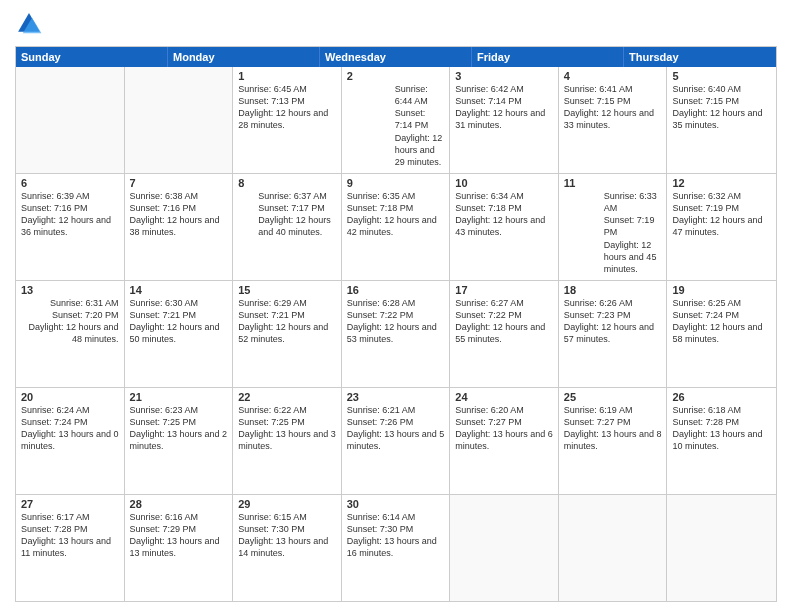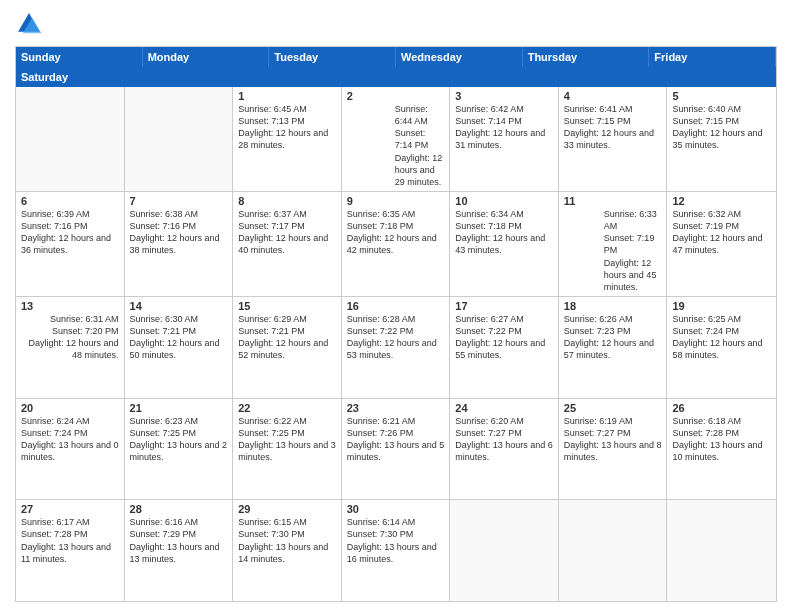--- a/index.html
+++ b/index.html
@@ -53,21 +53,21 @@
       color: #333;
     }
     .calendar {
       flex: 1;
       display: flex;
       flex-direction: column;
       border: 1px solid #ccc;
     }
     .cal-header {
       display: grid;
-      grid-template-columns: repeat(6, 1fr);
+      grid-template-columns: repeat(5, 1fr);
       background: #1565c0;
     }
     .cal-header-cell {
       color: #fff;
       font-size: 11px;
       font-weight: bold;
       padding: 4px 5px;
       text-align: left;
       border-right: 1px solid #3a7bd5;
     }
@@ -124,25 +124,23 @@
     <div class="title-block">
       <div class="month-title"></div>
       <div class="subtitle"></div>
     </div>
   </div>
 
   <div class="calendar">
     <div class="cal-header" id="cal-header">
         <div class="cal-header-cell">Sunday</div>
         <div class="cal-header-cell">Monday</div>
-        <div class="cal-header-cell">Tuesday</div>
         <div class="cal-header-cell">Wednesday</div>
+        <div class="cal-header-cell">Friday</div>
         <div class="cal-header-cell">Thursday</div>
-        <div class="cal-header-cell">Friday</div>
-        <div class="cal-header-cell">Saturday</div>
       </div>
     <div class="cal-body" id="cal-body">
         <div class="cal-row">
           <div class="cal-cell empty"></div>
           <div class="cal-cell empty"></div>
           <div class="cal-cell">
             <div class="day-num">1</div>
             <div class="cell-text" style="white-space: pre-line;">Sunrise: 6:45 AM
 Sunset: 7:13 PM
 Daylight: 12 hours and 28 minutes.</div>
@@ -180,21 +178,21 @@
 Daylight: 12 hours and 36 minutes.</div>
           </div>
           <div class="cal-cell">
             <div class="day-num">7</div>
             <div class="cell-text" style="white-space: pre-line;">Sunrise: 6:38 AM
 Sunset: 7:16 PM
 Daylight: 12 hours and 38 minutes.</div>
           </div>
           <div class="cal-cell">
             <div class="day-num">8</div>
-            <div class="cell-text" style="white-space: pre-line;">Sunrise: 6:37 AM
+            <div class="cell-text" style="white-space: pre-line; margin-left: 20px;">Sunrise: 6:37 AM
 Sunset: 7:17 PM
 Daylight: 12 hours and 40 minutes.</div>
           </div>
           <div class="cal-cell">
             <div class="day-num">9</div>
             <div class="cell-text" style="white-space: pre-line;">Sunrise: 6:35 AM
 Sunset: 7:18 PM
 Daylight: 12 hours and 42 minutes.</div>
           </div>
           <div class="cal-cell">

